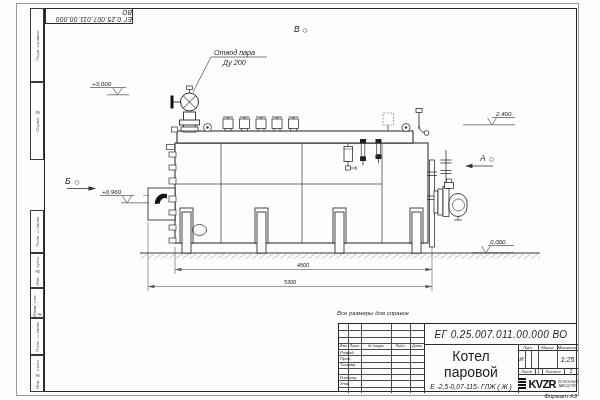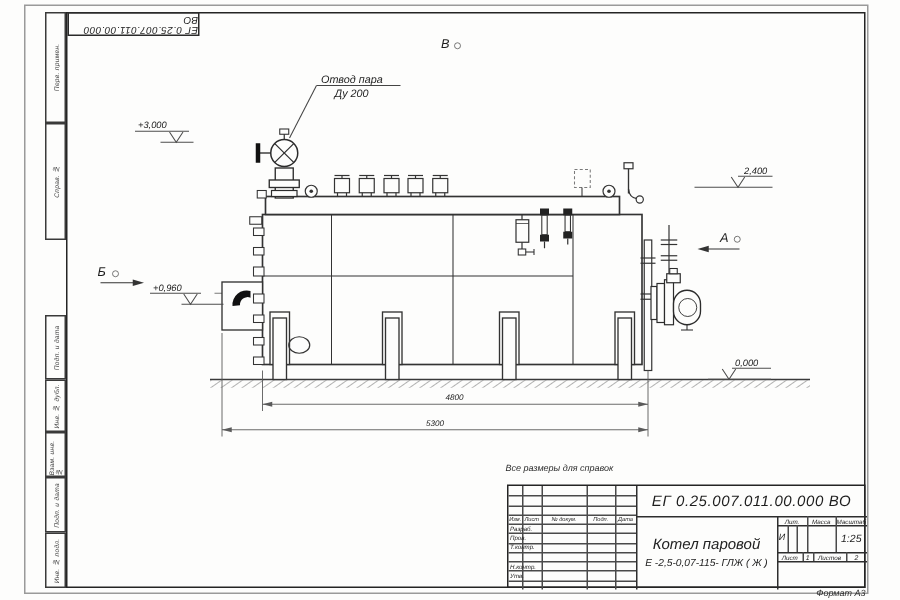--- a/index.html
+++ b/index.html
@@ -333,35 +333,43 @@
     <div class="line thin" style="left:0;top:37.6px;width:85px;height:1px;"></div>
     <div class="line thin" style="left:0;top:43.9px;width:85px;height:1px;"></div>
     <div class="line thin" style="left:0;top:50.2px;width:85px;height:1px;"></div>
     <div class="line thin" style="left:0;top:56.4px;width:85px;height:1px;"></div>
     <div class="line thin" style="left:0;top:62.7px;width:85px;height:1px;"></div>
 
     <div class="cell-text" style="left:85px;top:0;width:154px;height:20px;font-size:10px;letter-spacing:.4px;">ЕГ 0.25.007.011.00.000  ВО</div>
 
     <div class="abs" style="left:85px;top:20px;width:94px;height:49px;display:flex;flex-direction:column;
          align-items:center;justify-content:center;gap:3px;">
-      <span style="font-size:10px;font-style:italic;text-align:center;">Котел паровой</span>
+      <span style="font-size:14px;text-align:center;">Котел паровой</span>
       <span style="font-size:6.8px;font-style:italic;">Е -2,5-0,07-115- ГЛЖ ( Ж )</span>
     </div>
 
     <div class="cell-text" style="left:179px;top:20px;width:20px;height:6px;font-size:4.2px;">Лит.</div>
     <div class="cell-text" style="left:199px;top:20px;width:19px;height:6px;font-size:4.2px;">Масса</div>
     <div class="cell-text" style="left:218px;top:20px;width:21px;height:6px;font-size:4.2px;">Масштаб</div>
     <div class="cell-text" style="left:179px;top:26px;width:6.7px;height:18px;font-size:6px;">И</div>
     <div class="cell-text" style="left:218px;top:26px;width:21px;height:18px;font-size:7px;">1:25</div>
 
     <div class="cell-text" style="left:179px;top:44px;width:17px;height:6px;font-size:4.2px;">Лист</div>
     <div class="cell-text" style="left:196px;top:44px;width:7px;height:6px;font-size:4.6px;">1</div>
     <div class="cell-text" style="left:203px;top:44px;width:22px;height:6px;font-size:4.2px;">Листов</div>
     <div class="cell-text" style="left:225px;top:44px;width:14px;height:6px;font-size:4.6px;">2</div>
 
+    <div class="logo-wrap">
+      <span class="logo-bars"></span>
+      <span class="logo-text">KVZR</span>
+      <span class="logo-sub">
+        <span>КОТЕЛЬНЫЙ</span>
+        <span>ЗАВОД РЭП</span>
+      </span>
+    </div>
 
     <div class="cell-text" style="left:0;top:18.8px;width:9px;height:6.3px;font-size:3.8px;">Изм.</div>
     <div class="cell-text" style="left:9px;top:18.8px;width:13px;height:6.3px;font-size:3.8px;">Лист</div>
     <div class="cell-text" style="left:22px;top:18.8px;width:30px;height:6.3px;font-size:3.8px;">№ докум.</div>
     <div class="cell-text" style="left:52px;top:18.8px;width:19px;height:6.3px;font-size:3.8px;">Подп.</div>
     <div class="cell-text" style="left:71px;top:18.8px;width:14px;height:6.3px;font-size:3.8px;">Дата</div>
 
     <div class="cell-text" style="left:1px;top:25.1px;width:20px;height:6.3px;font-size:4.1px;justify-content:flex-start;">Разраб.</div>
     <div class="cell-text" style="left:1px;top:31.4px;width:20px;height:6.3px;font-size:4.1px;justify-content:flex-start;">Пров.</div>
     <div class="cell-text" style="left:1px;top:37.6px;width:20px;height:6.3px;font-size:4.1px;justify-content:flex-start;">Т.контр.</div>

